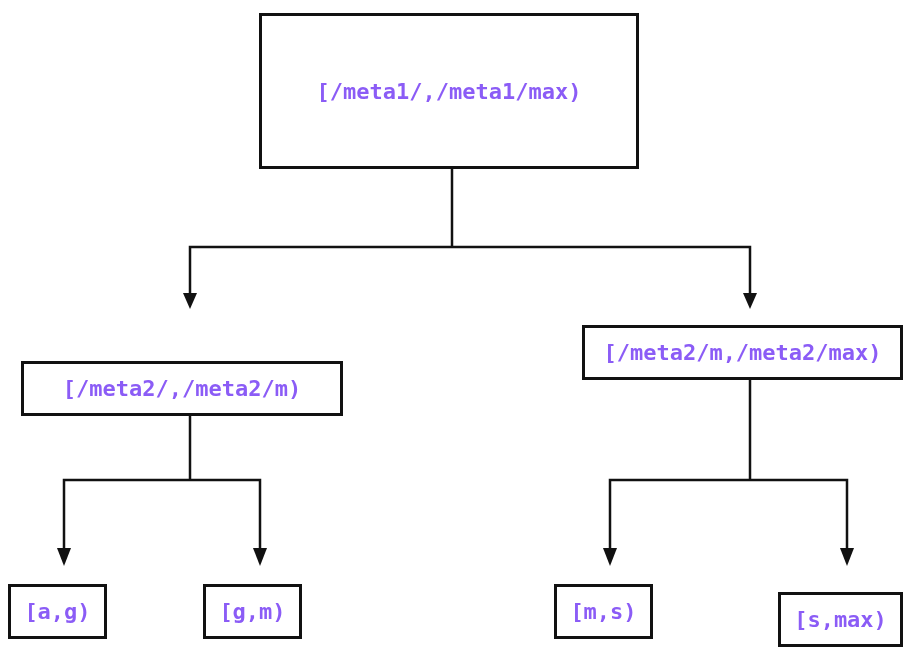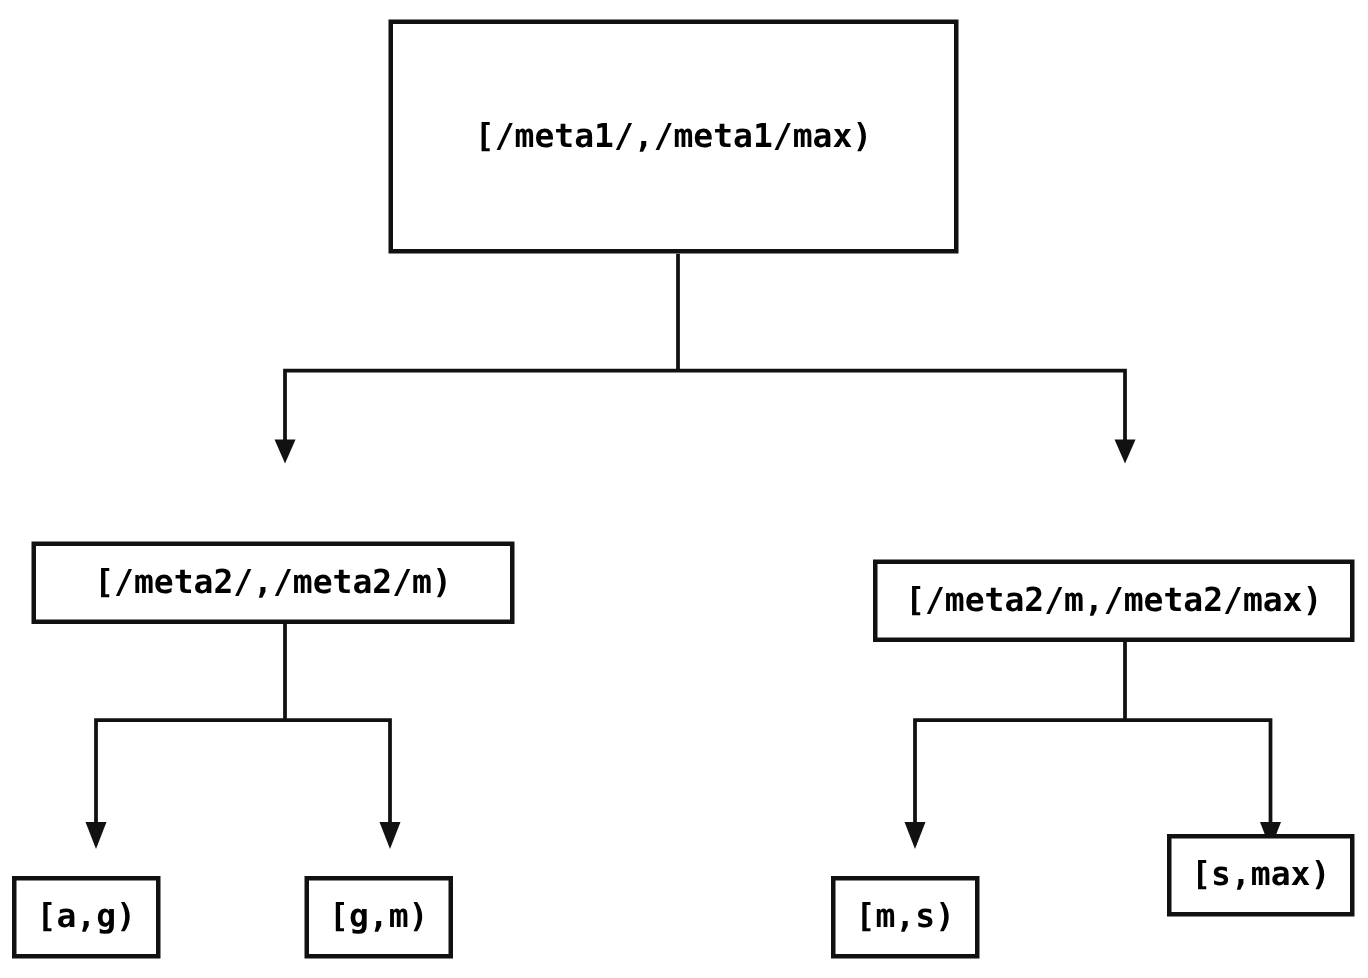--- a/index.html
+++ b/index.html
@@ -26,31 +26,31 @@
     position: absolute;
     box-sizing: border-box;
     border: 3px solid #111111;
     background: #ffffff;
     display: flex;
     align-items: center;
     justify-content: center;
     font-weight: bold;
     font-size: 22px;
     letter-spacing: 0;
-    color: #000000;
+    color: #8b5cf6;
     white-space: nowrap;
   }
   
   .node-root      { left: 259px; top: 13px;  width: 380px; height: 156px; }
   .node-left      { left: 21px;  top: 325px; width: 322px; height: 55px; margin-top: 36px;  }
-  .node-right     { left: 582px; top: 325px; width: 321px; height: 55px; margin-top: 48px;  }
+  .node-right     { left: 582px; top: 325px; width: 321px; height: 55px;  }
   .node-leaf-ag   { left: 8px;   top: 584px; width: 99px;  height: 55px;  }
   .node-leaf-gm   { left: 203px; top: 584px; width: 99px;  height: 55px;  }
   .node-leaf-ms   { left: 554px; top: 584px; width: 99px;  height: 55px; align-items: center;  }
-  .node-leaf-smax { left: 778px; top: 556px; width: 125px; height: 55px;  }
+  .node-leaf-smax { left: 778px; top: 592px; width: 125px; height: 55px;  }
 </style>
 </head>
 <body>
 
 <div class="canvas">
 
   <svg class="connectors" viewBox="0 0 912 652" xmlns="http://www.w3.org/2000/svg">
     <g stroke="#111111" stroke-width="2.5" fill="none">
 
       <path d="M452,169 L452,247"></path>

